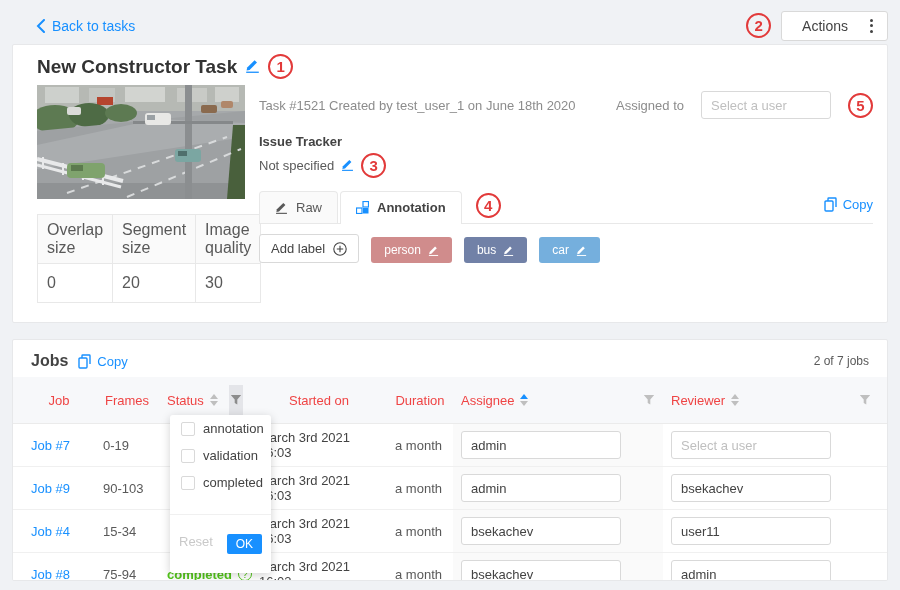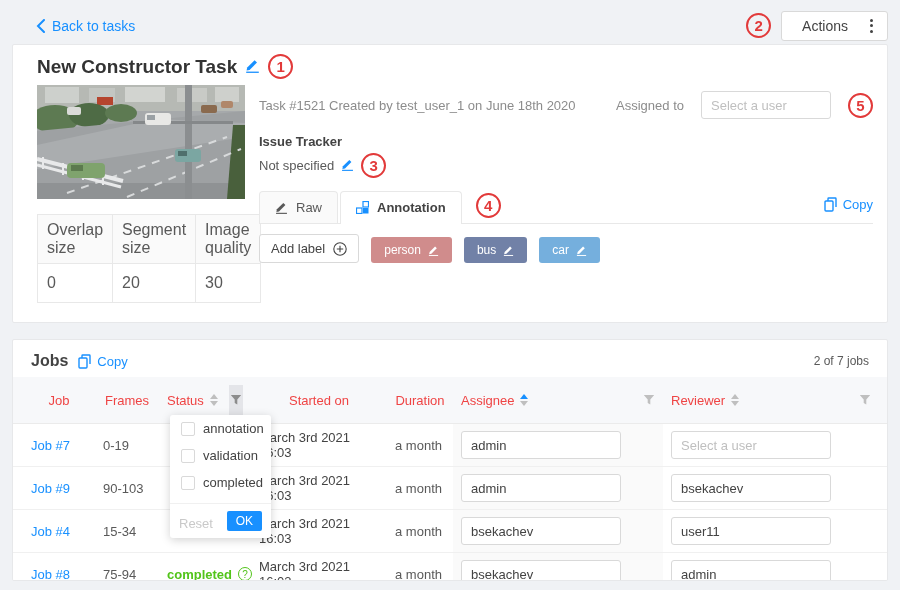--- a/index.html
+++ b/index.html
@@ -72,21 +72,21 @@
   .funnel { margin-left: auto; cursor: pointer; display: inline-flex; }
   th.filter-th { padding: 0; }
   .filter-trigger { width: 100%; height: 100%; min-height: 30px; display: flex; align-items: center; justify-content: center; background: #e4e5e9; cursor: pointer; }
   .cell-input { width: 160px; }
   .status-completed { color: #52c41a; font-weight: 700; display: inline-flex; align-items: center; gap: 6px; }
   .q-circle { display: inline-flex; align-items: center; justify-content: center; width: 14px; height: 14px; border: 1px solid #52c41a; border-radius: 50%; color: #52c41a; font-size: 10px; font-weight: 400; }
   
   .filter-menu { position: absolute; left: 157px; top: 75px; width: 101px; background: #fff; border-radius: 3px; box-shadow: 0 2px 10px rgba(0,0,0,0.18); z-index: 5; }
   .fm-item { display: flex; align-items: center; gap: 8px; padding: 6px 11px; color: #434343; cursor: pointer; }
   .checkbox { width: 14px; height: 14px; border: 1px solid #d9d9d9; border-radius: 2px; background: #fff; flex: 0 0 auto; }
-  .fm-footer { display: flex; align-items: flex-end; justify-content: space-between; border-top: 1px solid #f0f0f0; padding: 7px 9px; margin-top: 7px; }
+  .fm-footer { display: flex; align-items: flex-start; justify-content: space-between; border-top: 1px solid #f0f0f0; padding: 19px 9px; margin-top: 18px; }
   .fm-reset { color: #c9c9c9; cursor: default; }
   .fm-ok { background: #1890ff; color: #fff; border: none; border-radius: 2px; padding: 3px 9px; font-size: 12px; cursor: pointer; font-family: "Liberation Sans", sans-serif; }
 </style>
 </head>
 <body>
 
 <div class="topbar">
   <div class="back-link">
     <span style="display:inline-flex;">
       <svg width="9" height="14" viewBox="0 0 9 14">

